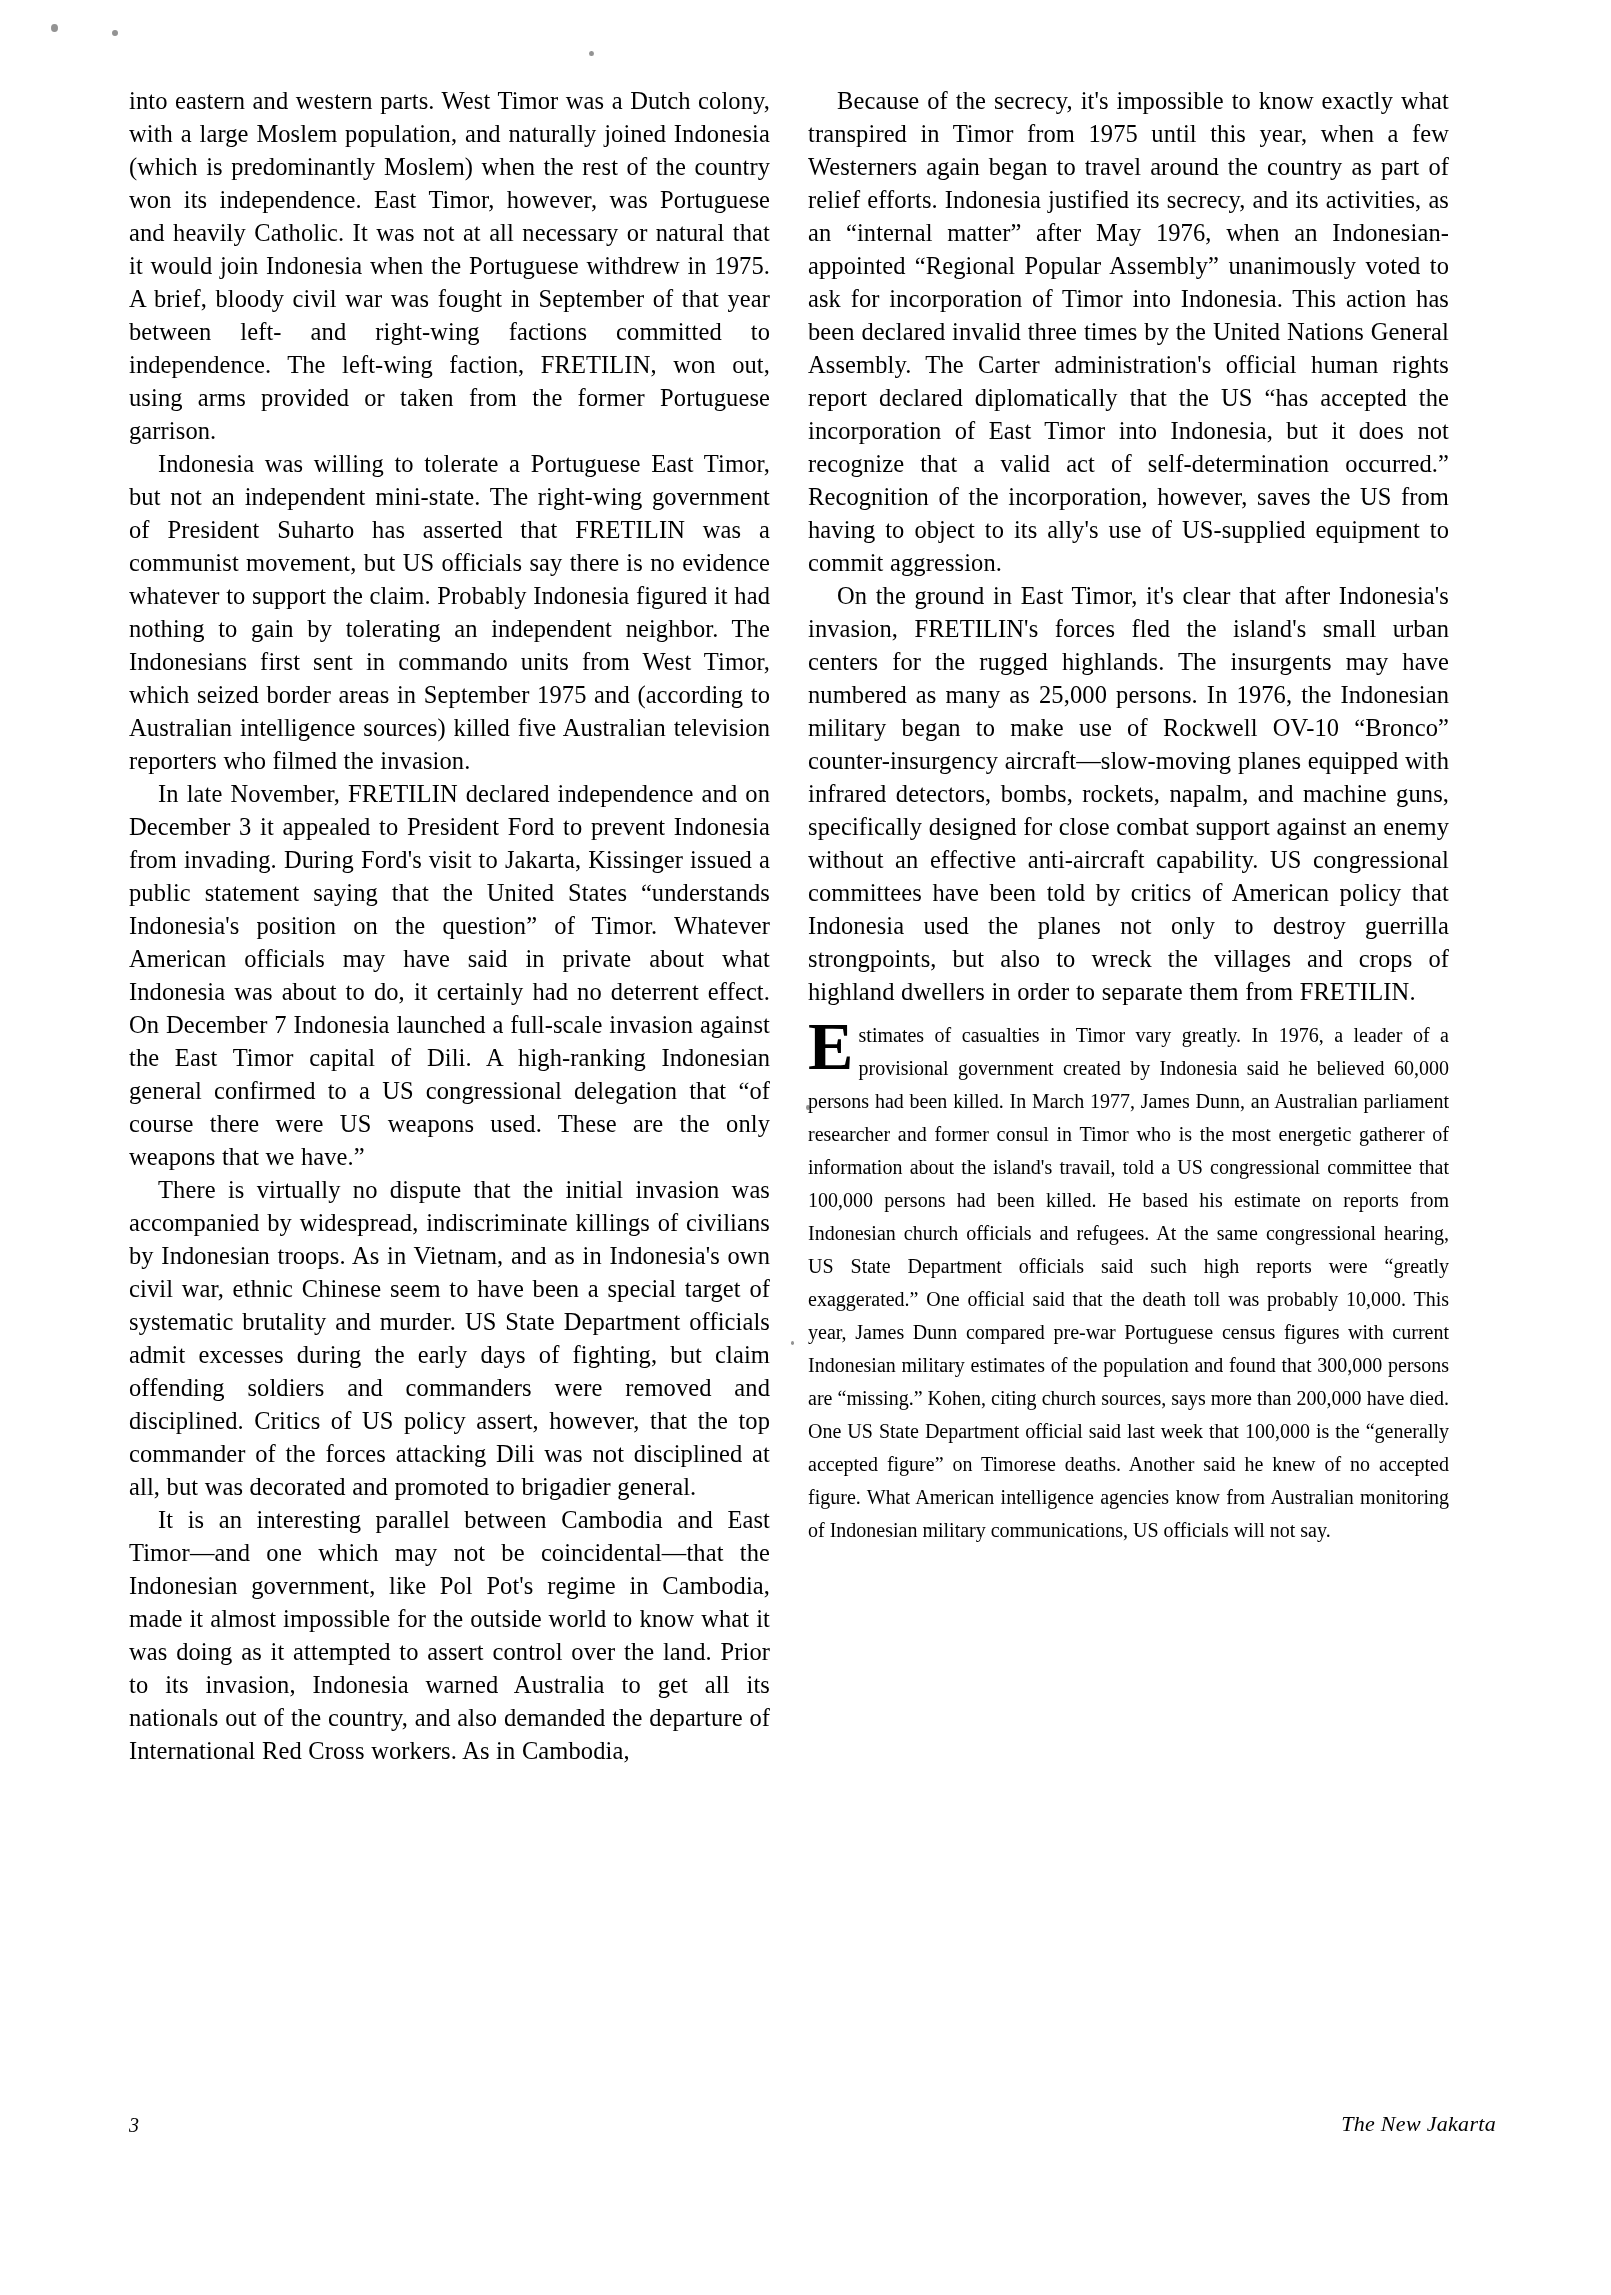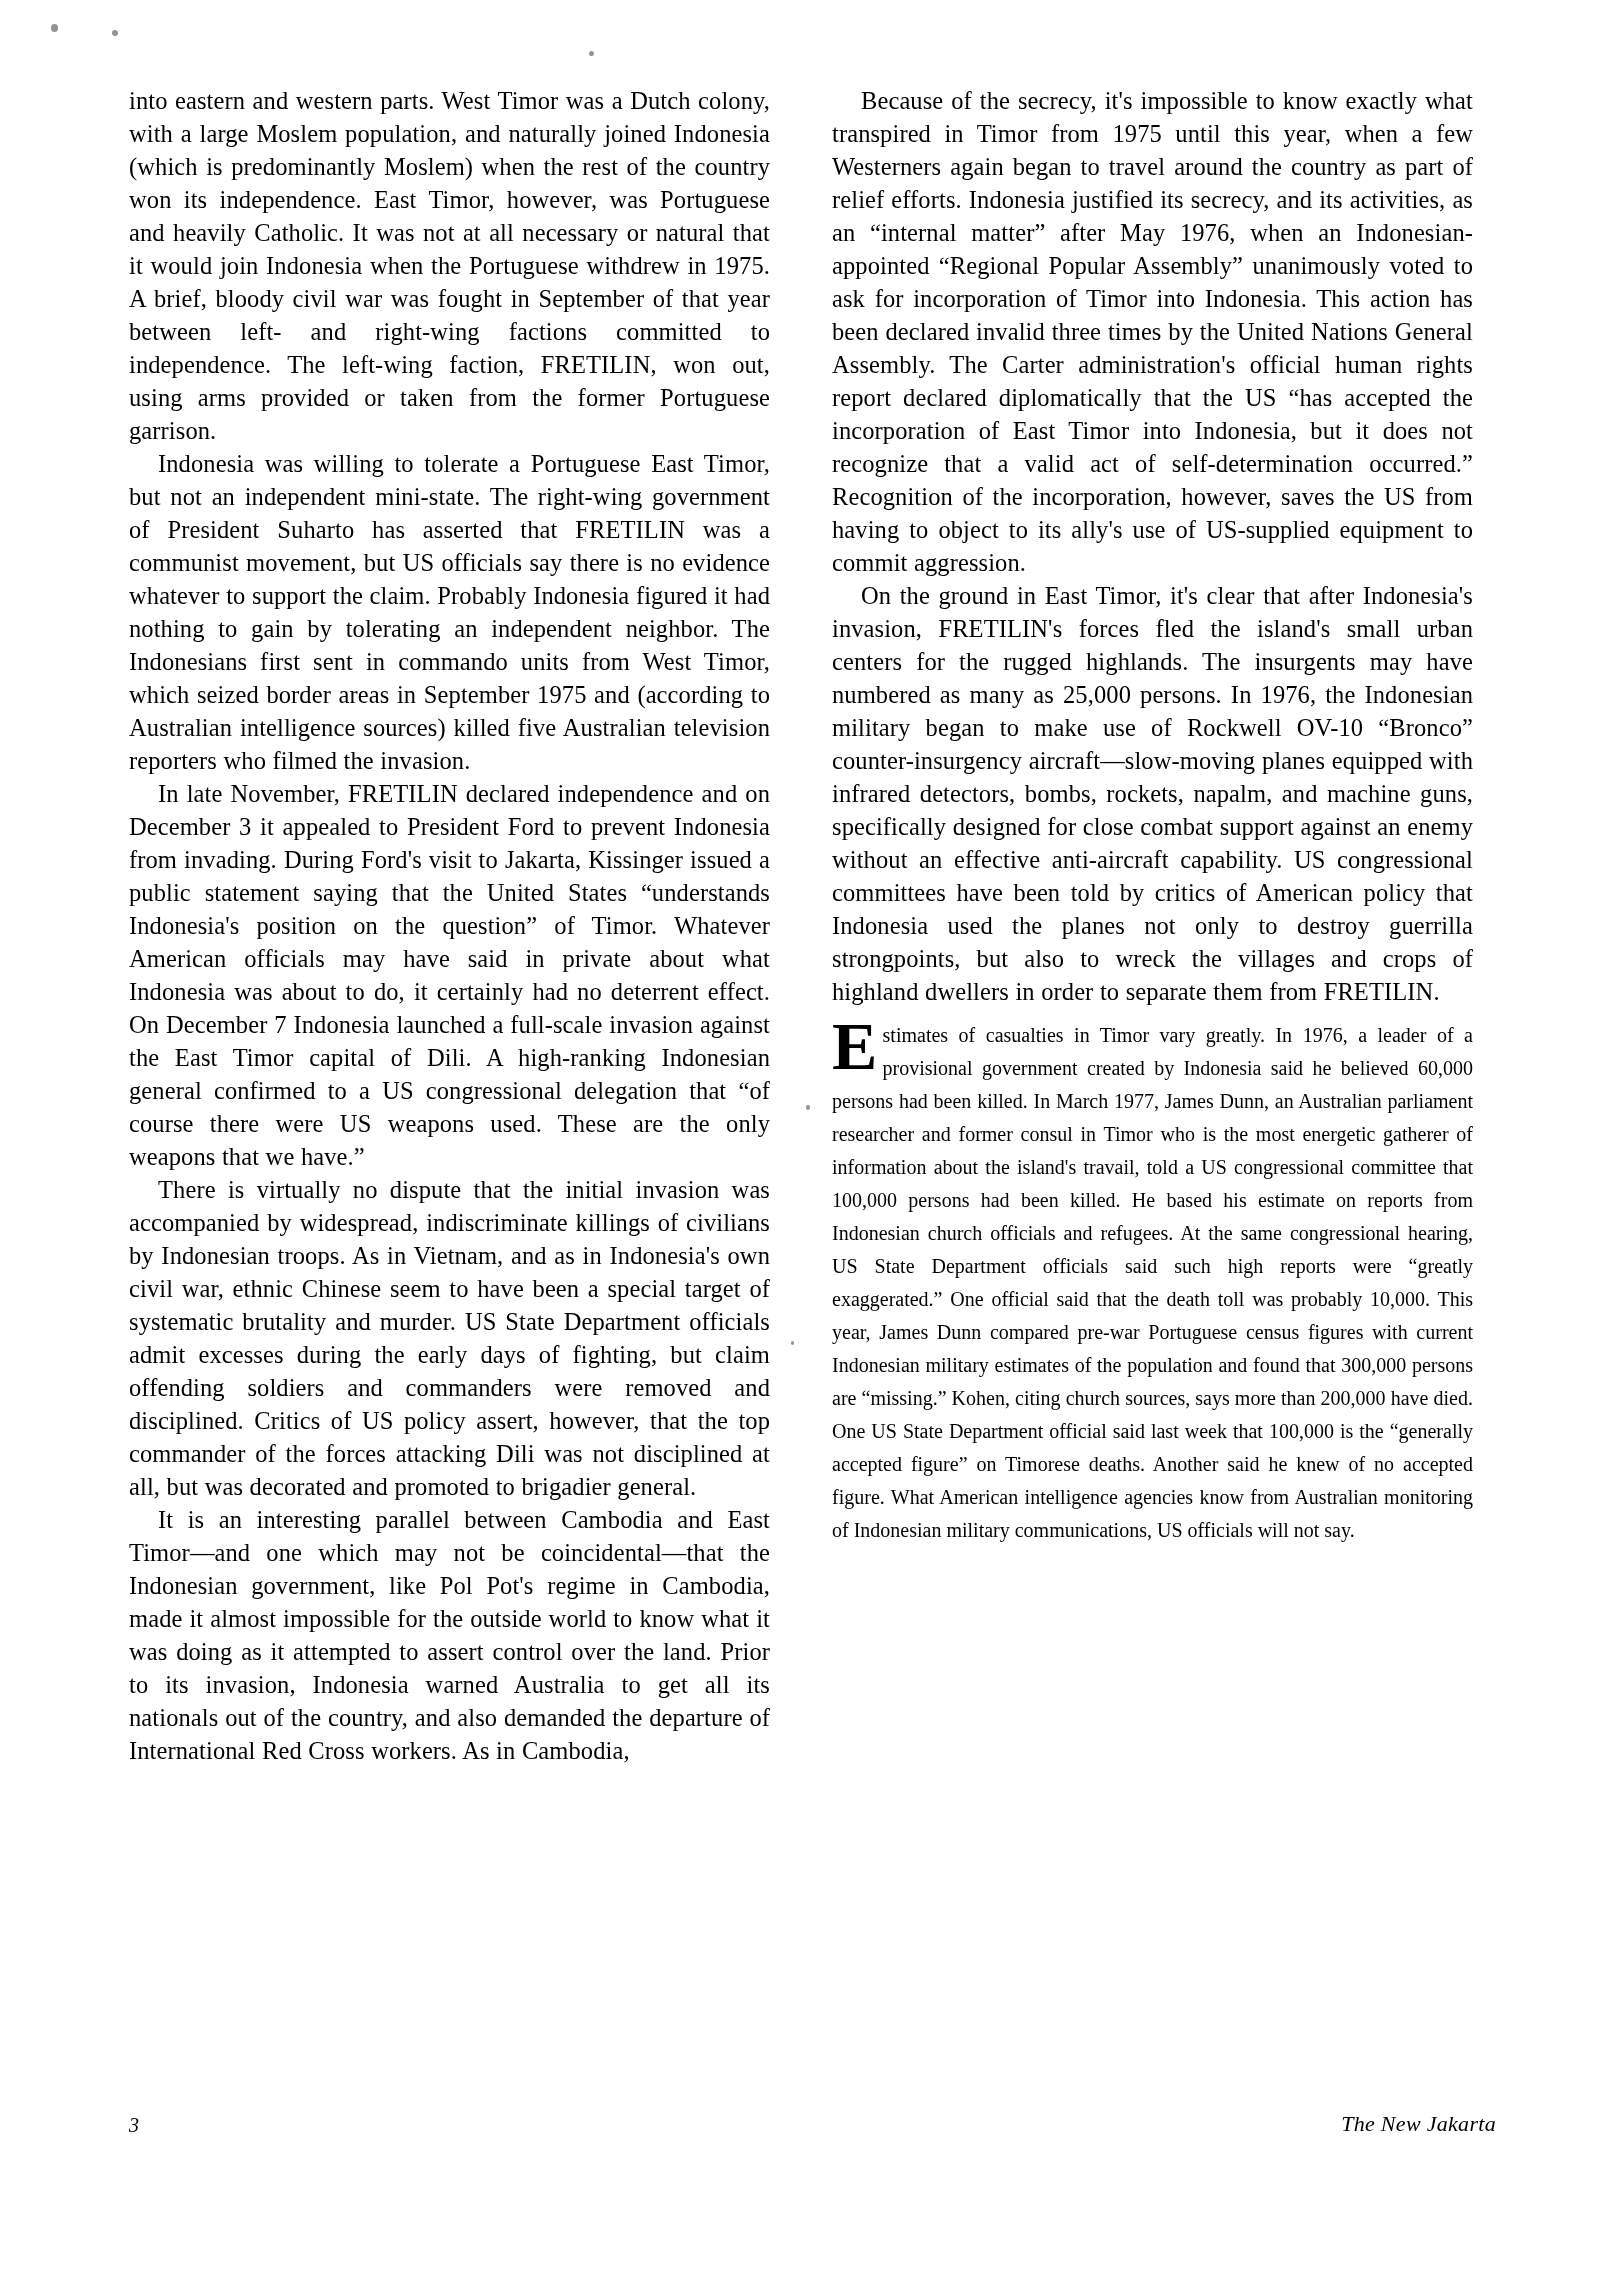--- a/index.html
+++ b/index.html
@@ -31,21 +31,21 @@
     height: 2295px;
   }
 
   .columns {
     position: absolute;
     left: 129px;
     top: 84px;
     width: 1367px;
     height: 1949px;
     display: flex;
-    gap: 62px;
+    gap: 38px;
   }
 
   .column {
     width: 641px;
     position: relative;
   }
 
   p.body-par {
     margin: 0;
     font-size: 24.5px;

